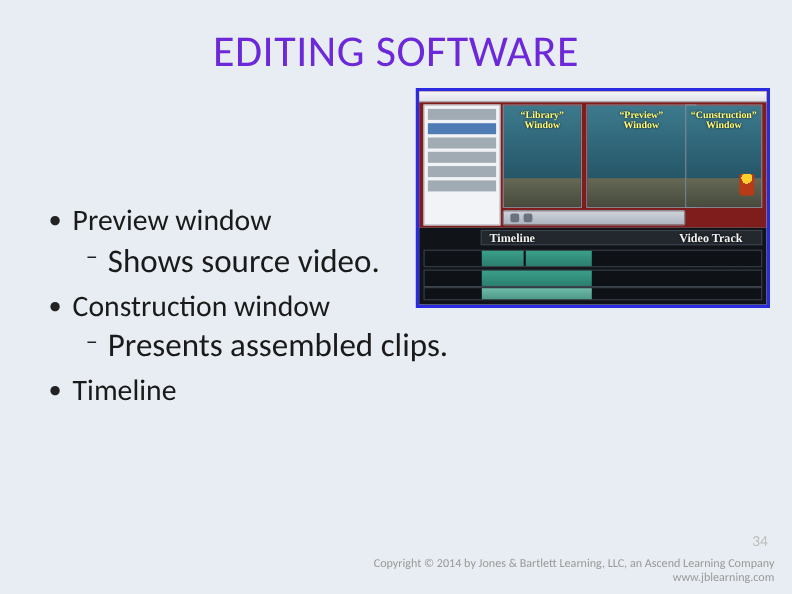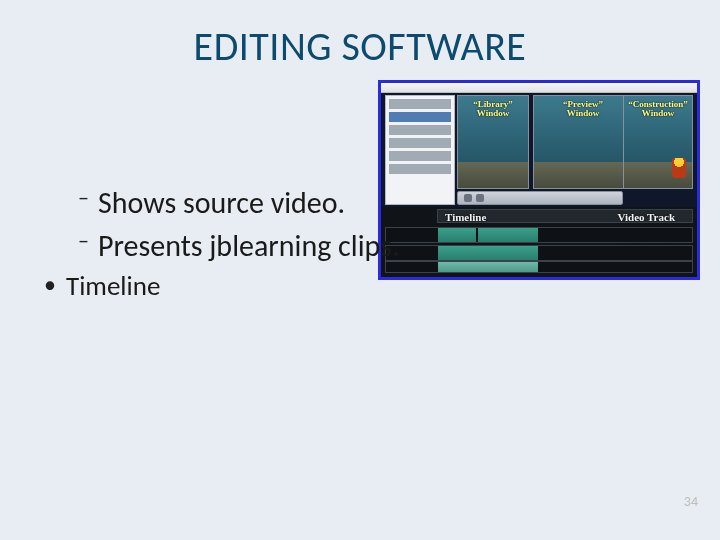--- a/index.html
+++ b/index.html
@@ -19,21 +19,21 @@
     height: 540px;
     box-sizing: border-box;
     padding: 18px 40px 0 40px;
   }
   .title {
     text-align: center;
     font-size: 40px;
     font-weight: 400;
     letter-spacing: 0.5px;
     margin: 4px 0 22px 0;
-    color: #0c4a6e;
+    color: #6d28d9;
   }
   .content {
     font-size: 27px;
     line-height: 1.22;
   }
   .bullet {
     margin: 0 0 2px 0;
     padding-left: 26px;
     position: relative;
   }
@@ -72,21 +72,21 @@
     height: 200px;
     border: 3px solid #2a2ae0;
     background: #d9dde2;
     box-sizing: border-box;
     overflow: hidden;
   }
   .shot-top {
     position: absolute;
     left: 0; top: 0; right: 0;
     height: 124px;
-    background: #0f172a;
+    background: #7f1d1d;
   }
   .menubar {
     position: absolute; left: 0; top: 0; right: 0; height: 9px;
     background: linear-gradient(#f7f7f9,#dfe1e6);
     border-bottom: 1px solid #b9bdc5;
   }
   .lib {
     position: absolute;
     left: 4px; top: 12px;
     width: 68px; height: 108px;
@@ -202,21 +202,21 @@
     bottom: 8px;
     text-align: right;
     font-size: 11px;
     line-height: 1.25;
     color: #9a9a98;
   }
   .footer .line2 { color:#9a9a98; }
   .pagenum {
     position:absolute;
     right: 22px;
-    bottom: 30px;
+    bottom: 40px;
     font-size: 14px;
     color: #bdbdba;
   }
 </style>
 </head>
 <body>
 
 <div class="slide">
 
   <div class="title">EDITING SOFTWARE</div>
@@ -241,21 +241,21 @@
       <div class="pane pw">
         <div class="water"></div>
           <div class="floor"></div>
         <div class="cap">“Preview”
 Window</div>
       </div>
       <div class="pane cw">
         <div class="water"></div>
           <div class="floor"></div>
         <div class="diver"></div>
-        <div class="cap">“Construction”
+        <div class="cap">“Cunstruction”
 Window</div>
       </div>
       <div class="transport"></div>
     </div>
     <div class="timeline">
       <div class="tl-ruler"></div>
       <div class="tl-label main">Timeline</div>
       <div class="tl-label vid">Video Track</div>
       <div class="tl-label aud">Audio Tracks</div>
       <div class="tl-track t1">
@@ -267,29 +267,39 @@
       </div>
       <div class="tl-track t3">
         <div class="seg" style="left:52px; width:100px;"></div>
       </div>
     </div>
   </div>
 
   <div class="content">
     <div class="spacer-top"></div>
 
+    <div class="bullet">
+      <span>Preview window</span>
+    </div>
     <div class="sub">
       <span>Shows source video.</span>
     </div>
 
 
+    <div class="bullet">
+      <span>Construction window</span>
+    </div>
     <div class="sub">
-      <span>Presents jblearning clips.</span>
+      <span>Presents assembled clips.</span>
     </div>
 
     <div class="bullet">
       <span>Timeline</span>
     </div>
   </div>
 
   <div class="pagenum">34</div>
+  <div class="footer">
+    <div>Copyright © 2014 by Jones &amp; Bartlett Learning, LLC, an Ascend Learning Company</div>
+    <div class="line2">www.jblearning.com</div>
+  </div>
 
 </div>
 
 </body></html>

